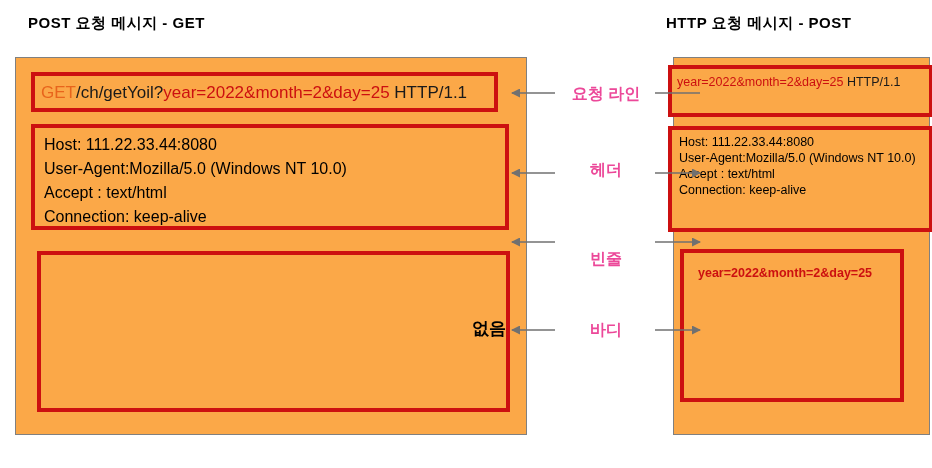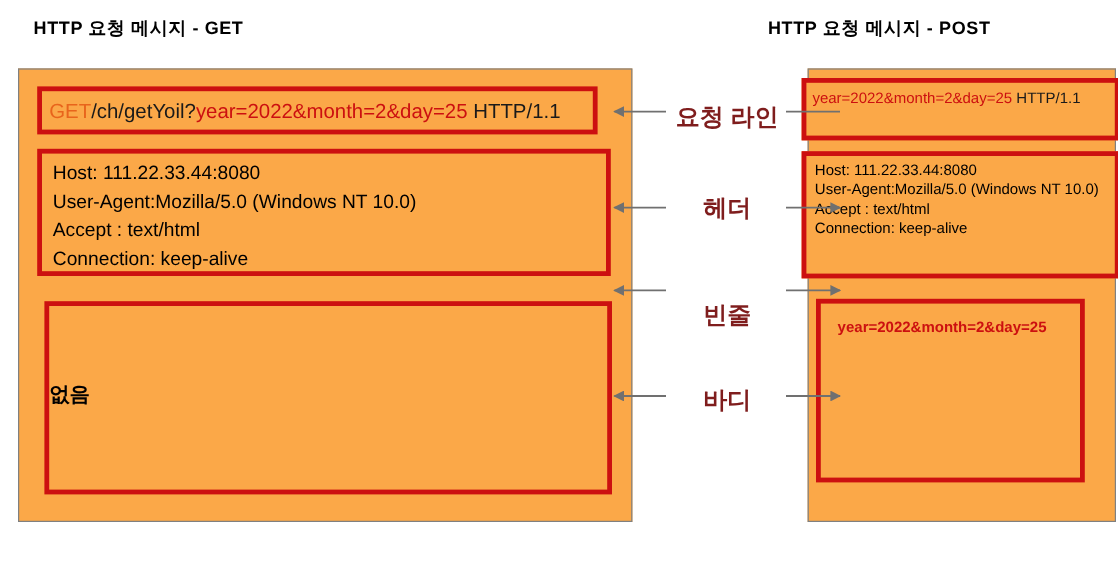--- a/index.html
+++ b/index.html
@@ -17,21 +17,21 @@
 
   .panel-title {
     position: absolute;
     font-weight: bold;
     font-size: 15px;
     color: #000000;
     letter-spacing: 0.5px;
     white-space: nowrap;
   }
   #title-get  { left: 28px;  top: 14px; }
-  #title-post { left: 640px; top: 14px; }
+  #title-post { left: 666px; top: 14px; }
 
   .panel {
     position: absolute;
     background: #FBA848;
     border: 1px solid #808080;
     box-sizing: border-box;
   }
   #panel-get  { left: 15px;  top: 57px; width: 512px; height: 378px; }
   #panel-post { left: 673px; top: 57px; width: 257px; height: 378px; }
 
@@ -71,21 +71,21 @@
     line-height: 24px;
     color: #000000;
   }
   .hdr-block div { white-space: nowrap; }
 
   #get-body-label {
     position: absolute;
     left: 0;
     right: 0;
     top: 62px;
-    text-align: left;
+    text-align: right;
     font-size: 17px;
     font-weight: bold;
     color: #000000;
   }
 
   
   #post-request-line .rl {
     position: absolute;
     left: 5px;
     top: 5px;
@@ -108,36 +108,36 @@
     font-size: 12.5px;
     font-weight: bold;
     color: #CC1010;
     white-space: nowrap;
   }
 
   
   .annot-label {
     position: absolute;
     font-weight: bold;
-    font-size: 20px;
-    color: #7f1d1d;
+    font-size: 16px;
+    color: #ec4899;
     white-space: nowrap;
     text-align: center;
   }
   #lbl-request-line { left: 563px; top: 84px;  width: 86px; }
   #lbl-header       { left: 563px; top: 160px; width: 86px; }
   #lbl-blank        { left: 563px; top: 218px; width: 86px; margin-top: 31px; }
   #lbl-body         { left: 563px; top: 320px; width: 86px; }
 
   .arrow-svg { position: absolute; }
 </style>
 </head>
 <body>
 
-<div id="title-get" class="panel-title">HTTP 요청 메시지 - GET</div>
+<div id="title-get" class="panel-title">POST 요청 메시지 - GET</div>
 
 <div id="panel-get" class="panel"></div>
 
 <div id="get-request-line" class="redbox">
   <div class="rl"><span class="tok-method">GET</span><span class="tok-path">/ch/getYoil?</span><span class="tok-query">year=2022&amp;month=2&amp;day=25</span><span class="tok-proto"> HTTP/1.1</span></div>
 </div>
 
 <div id="get-headers" class="redbox">
   <div class="hdr-block">
     <div>Host: 111.22.33.44:8080</div>

